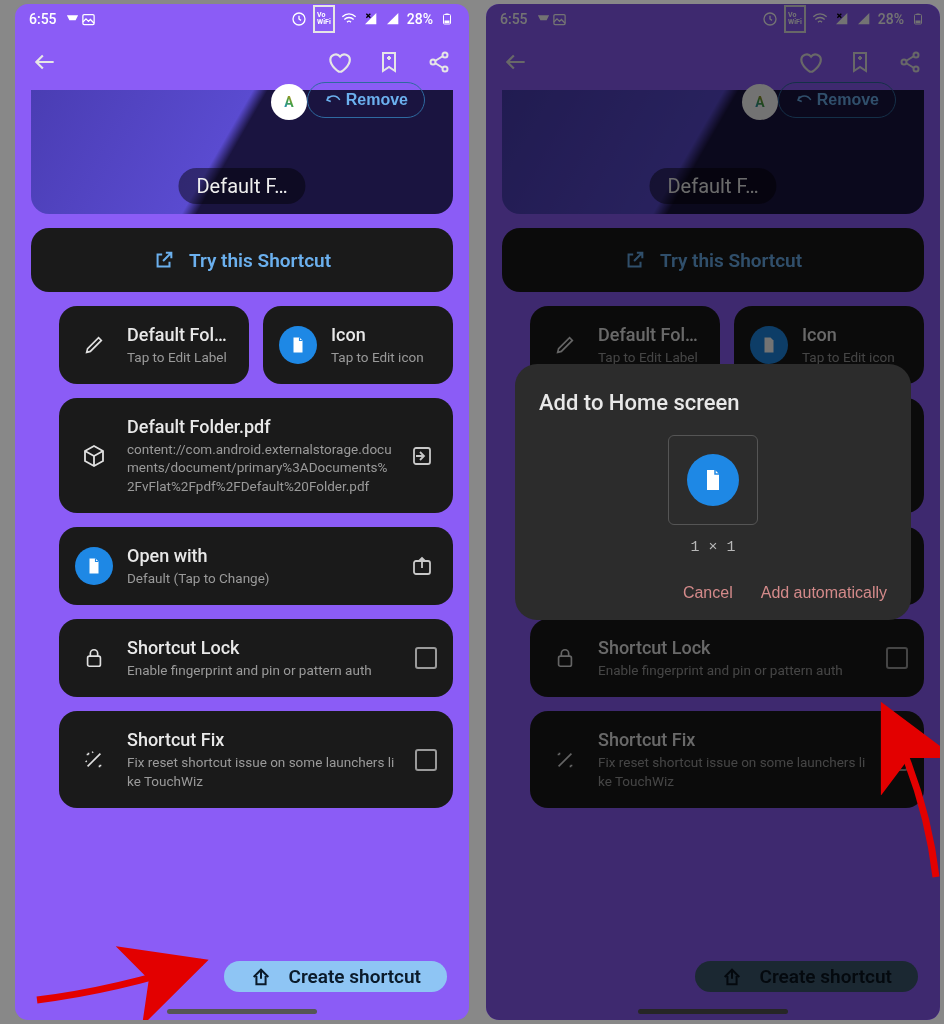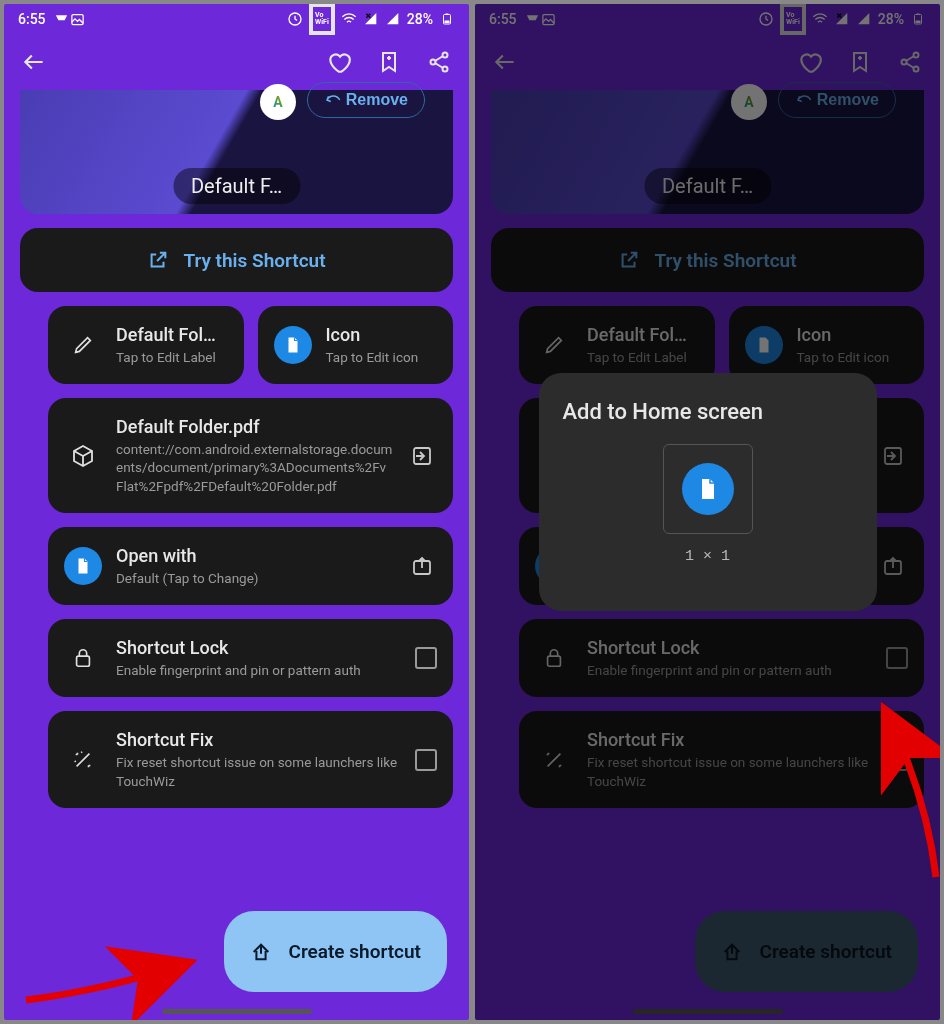--- a/index.html
+++ b/index.html
@@ -7,24 +7,25 @@
     background: #888;
     font-family: Roboto, "Segoe UI", Arial, sans-serif;
     width: 944px;
     height: 1024px;
     display: flex;
     gap: 6px;
     padding: 4px;
   }
   .phone {
     flex: 1;
-    background: #6d28d9;
+    background: #8b5cf6;
     position: relative;
     overflow: hidden;
-    border-radius: 2px;
+    border-radius: 13px;
+    margin-left: 11px;
   }
   .dim-overlay {
     position: absolute;
     inset: 0;
     background: rgba(0,0,0,0.55);
     z-index: 5;
     pointer-events: none;
   }
   
   .status-bar {
@@ -32,21 +33,21 @@
     display: flex;
     align-items: center;
     padding: 0 14px;
     color: #fff;
     font-size: 14px;
     font-weight: 500;
   }
   .status-bar .right { margin-left: auto; display: flex; align-items: center; gap: 6px; }
   .status-bar .icon { width: 16px; height: 16px; display:inline-flex; align-items:center; justify-content:center; }
   .status-bar svg { fill: #fff; }
-  .vowifi { border:4px solid #e5e5e5; font-size:7px; line-height:7px; padding:5px 2px; font-weight:700;}
+  .vowifi { border:2px solid #e5e5e5; font-size:7px; line-height:7px; padding:5px 2px; font-weight:700;}
   
   .app-bar {
     height: 56px;
     display: flex;
     align-items: center;
     padding: 0 10px;
     gap: 10px;
     color: #fff;
   }
   .app-bar .spacer { flex: 1; }
@@ -109,35 +110,35 @@
   .card .txt { flex:1; min-width:0; }
   .card .title { color:#e8e8e8; font-size:18px; font-weight:500; white-space:nowrap; overflow:hidden; text-overflow:ellipsis; }
   .card .sub { color:#9a9a9a; font-size:13.5px; margin-top:3px; line-height:1.35; word-break:break-all;}
   .card .trail-ic { width:30px; height:30px; display:flex; align-items:center; justify-content:center; flex-shrink:0;}
   .card .trail-ic svg { stroke:#c8c8c8; fill:none; stroke-width:1.8;}
   .checkbox { width:22px; height:22px; border:2px solid #9a9a9a; border-radius:3px; flex-shrink:0;}
   
   .fab {
     position:absolute; bottom:28px; right:22px;
     background:#8ec5f4; color:#0a1a2a;
-    padding: 29px 26px; border-radius: 30px;
+    padding: 4px 26px; border-radius: 30px;
     display:flex; align-items:center; gap:16px;
     font-size:19px; font-weight:600;
     z-index: 2;
   }
   .fab.dimmed { background:#3d5970; color:#0a1520; }
   .home-indicator {
     position:absolute; bottom:6px; left:50%; transform:translateX(-50%);
     width:150px; height:5px; background:#555; border-radius:3px;
   }
   
   .dialog {
     position:absolute; z-index:10;
     left:50%; top:48%; transform:translate(-50%,-50%);
-    width: 338px;
+    width: 396px;
     background:#2c2c2c; border-radius:22px;
     padding: 26px 24px 18px;
     color:#e8e8e8;
   }
   .dialog h2 { font-size:22px; font-weight:500; margin-bottom:20px; }
   .dialog .hint { color:#b8b8b8; font-size:15px; margin-bottom:28px;}
   .dialog .preview {
     width:90px; height:90px; margin: 0 auto 14px;
     border:1px solid #555; border-radius:6px;
     display:flex; align-items:center; justify-content:center;
@@ -581,20 +582,24 @@
     <h2>Add to Home screen</h2>
     <div class="preview">
       <div class="circ">
           <svg viewBox="0 0 24 24" width="24" height="24">
             <path d="M6 2h8l4 4v16H6z" fill="#fff"></path>
             <path d="M14 2v4h4" fill="none" stroke="#1e88e5" stroke-width="1.5"></path>
           </svg>
         </div>
     </div>
     <div class="size">1 × 1</div>
+    <div class="actions">
+      <button>Cancel</button>
+      <button>Add automatically</button>
+    </div>
   </div>
 
   <div class="arrow" style="right:-6px; top:688px; width:120px; height:190px;">
     <svg width="120" height="190">
         <defs>
           <marker id="ah2" markerWidth="14" markerHeight="14" refX="11" refY="6" orient="auto">
             <path d="M0 0L12 6L0 12L3 6z" fill="#e30000"></path>
           </marker>
         </defs>
     <path d="M110 185 Q 100 100 58 16" stroke="#e30000" stroke-width="7" fill="none" marker-end="url(#ah2)"></path>

